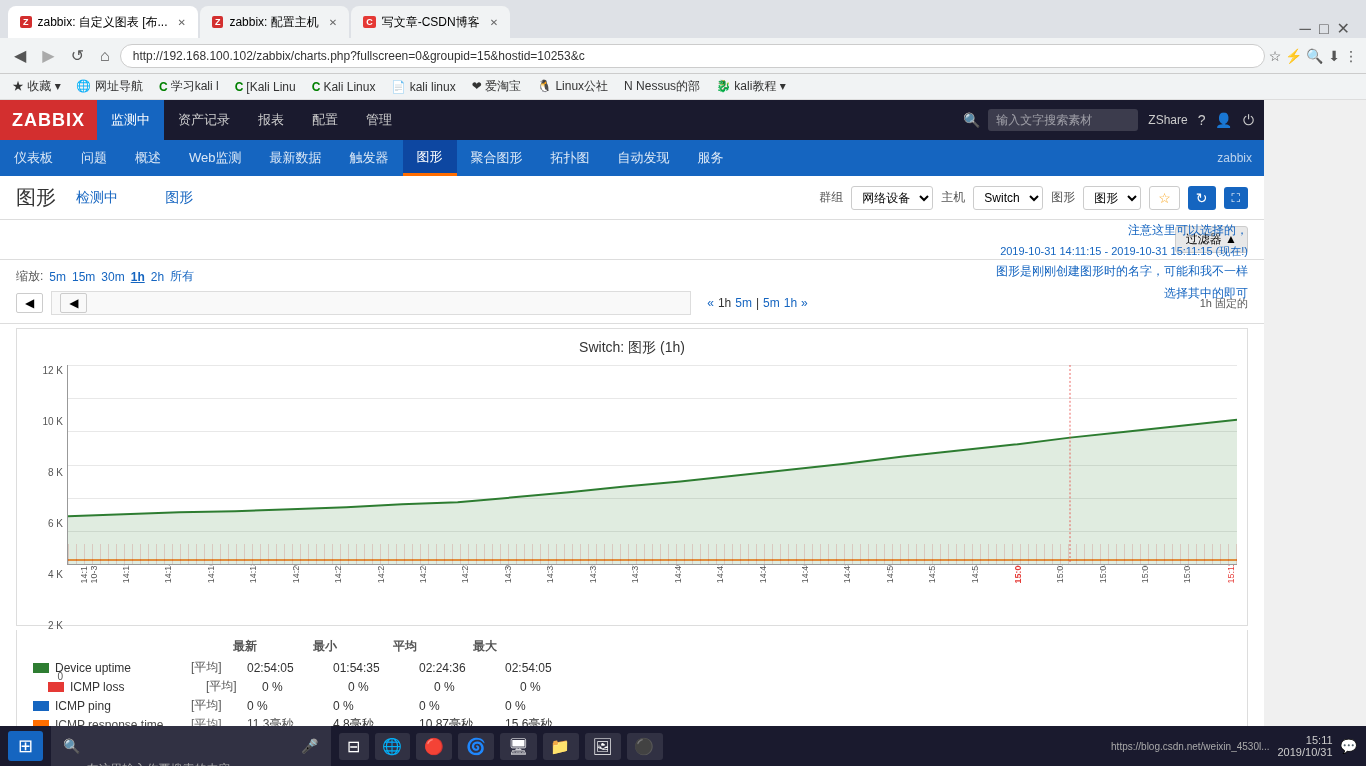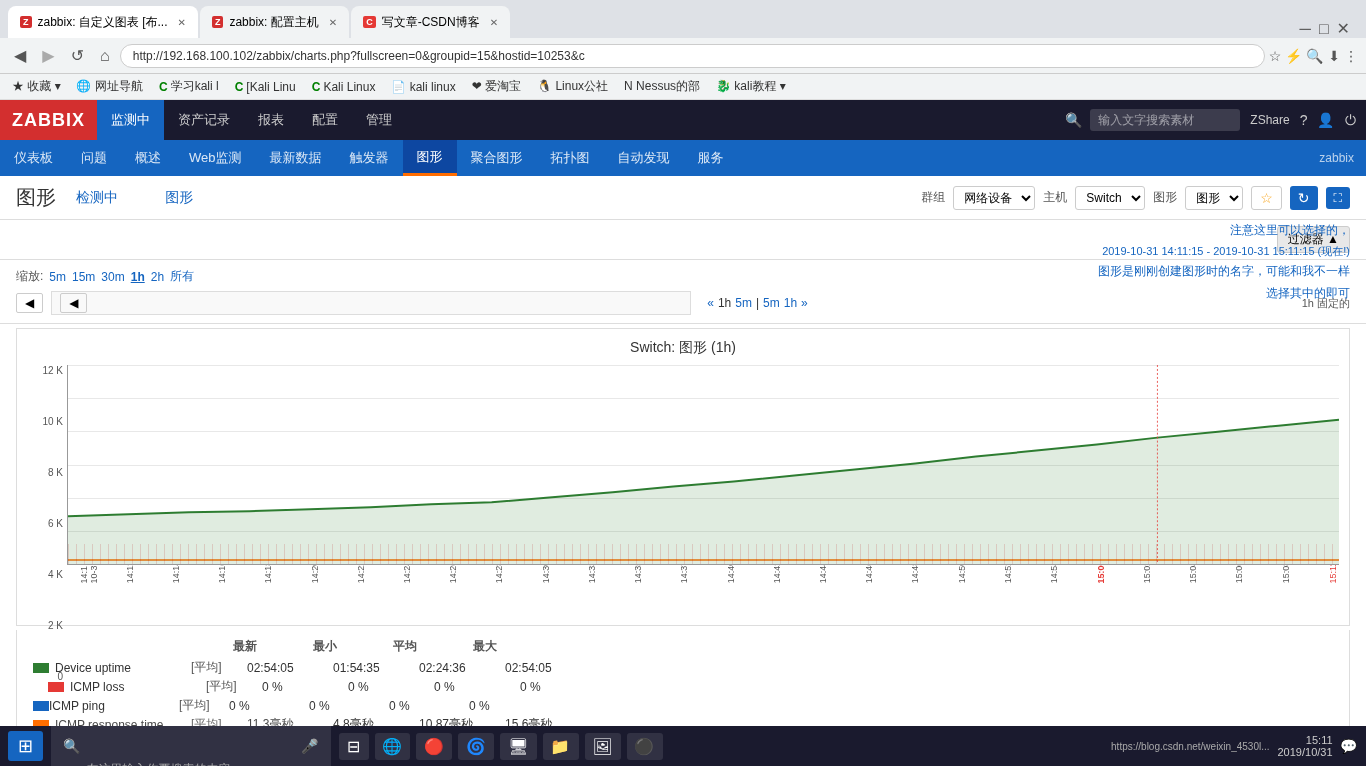--- a/index.html
+++ b/index.html
@@ -17,21 +17,21 @@
 
     .nav-bar { background: #f1f3f4; display: flex; align-items: center; padding: 4px 8px; gap: 4px; border-bottom: 1px solid #ccc; }
     .nav-btn { background: none; border: none; cursor: pointer; color: #555; font-size: 16px; padding: 4px 6px; border-radius: 4px; }
     .address-bar { flex: 1; border: 1px solid #ccc; border-radius: 20px; padding: 4px 12px; font-size: 12px; background: white; color: #333; }
     .nav-icons { display: flex; gap: 4px; align-items: center; }
 
     .bookmarks-bar { background: #f1f3f4; display: flex; align-items: center; padding: 2px 8px; gap: 8px; border-bottom: 1px solid #ddd; font-size: 12px; overflow: hidden; white-space: nowrap; }
     .bookmark-item { cursor: pointer; color: #333; padding: 2px 4px; display: flex; align-items: center; gap: 3px; }
 
     
-    .zabbix-app { background: #fff; width: 1366px; }
+    .zabbix-app { background: #fff; width: 1264px; }
 
     .zabbix-header { background: #1a1a2e; display: flex; align-items: center; padding: 0; height: 40px; }
     .zabbix-logo { background: #d32f2f; color: white; font-weight: bold; font-size: 18px; padding: 0 12px; height: 40px; display: flex; align-items: center; letter-spacing: 1px; }
     .zabbix-nav { display: flex; align-items: center; flex: 1; }
     .zabbix-nav-item { color: #ccc; padding: 0 14px; height: 40px; display: flex; align-items: center; cursor: pointer; font-size: 13px; }
     .zabbix-nav-item.active { background: #1565c0; color: white; font-family: Liberation Serif, serif; }
     .zabbix-search { margin-left: auto; display: flex; align-items: center; gap: 8px; padding-right: 10px; }
     .zabbix-search input { background: rgba(255,255,255,0.15); border: none; border-radius: 3px; color: white; padding: 4px 8px; font-size: 12px; width: 150px; }
     .zabbix-search input::placeholder { color: rgba(255,255,255,0.5); }
 
@@ -328,21 +328,21 @@
     <div style="display:flex;align-items:center;gap:6px;font-size:12px;margin:2px 0;padding-left:15px;">
       <span style="width:16px;height:10px;background:#e53935;display:inline-block;"></span>
       <span style="min-width:130px;color:#333;">ICMP loss</span>
       <span style="min-width:50px;color:#555;">[平均]</span>
       <span style="min-width:80px;color:#333;">0 %</span>
       <span style="min-width:80px;color:#333;">0 %</span>
       <span style="min-width:80px;color:#333;">0 %</span>
       <span style="min-width:80px;color:#333;">0 %</span>
     </div>
 
-    <div style="display:flex;align-items:center;font-size:12px;margin:2px 0;">
+    <div style="display:flex;align-items:center;gap:6px;font-size:12px;margin:2px 0;">
       <span style="width:16px;height:10px;background:#1565c0;display:inline-block;"></span>
       <span style="min-width:130px;color:#333;">ICMP ping</span>
       <span style="min-width:50px;color:#555;">[平均]</span>
       <span style="min-width:80px;color:#333;">0 %</span>
       <span style="min-width:80px;color:#333;">0 %</span>
       <span style="min-width:80px;color:#333;">0 %</span>
       <span style="min-width:80px;color:#333;">0 %</span>
     </div>
 
     <div style="display:flex;align-items:center;gap:6px;font-size:12px;margin:2px 0;">

